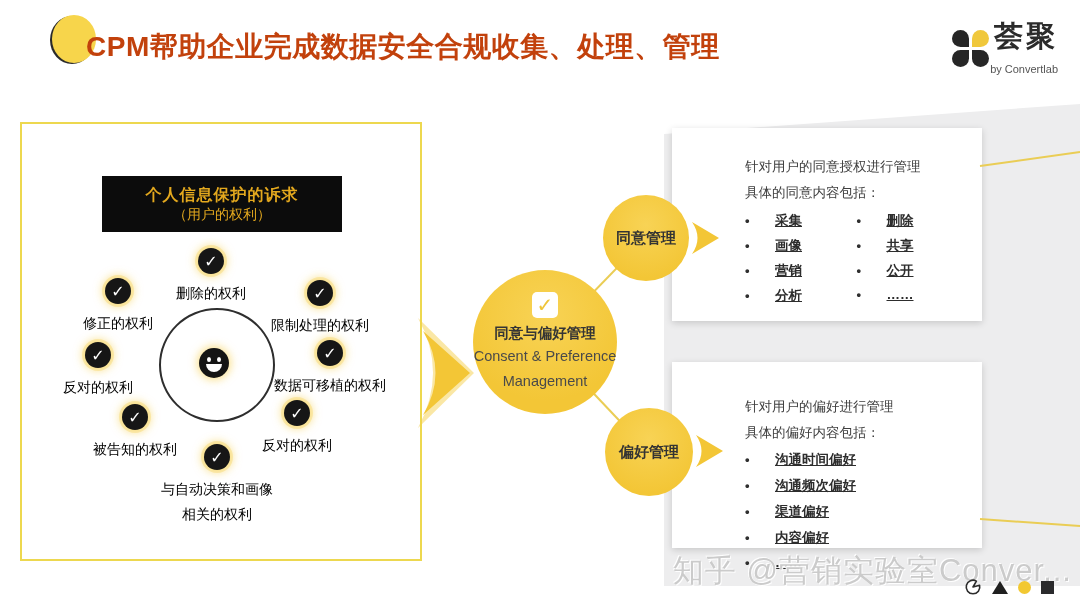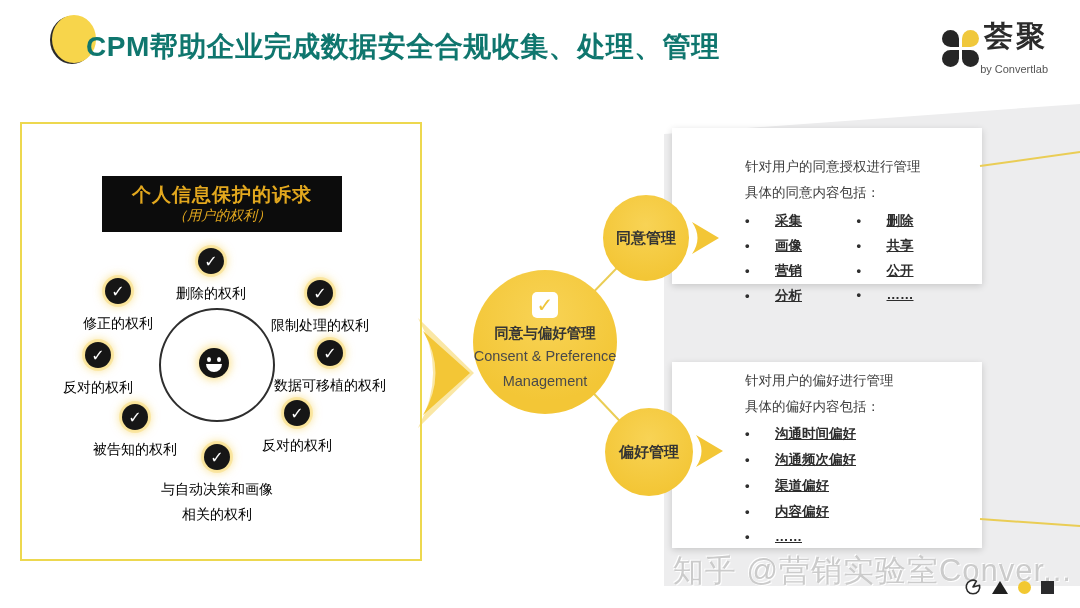--- a/index.html
+++ b/index.html
@@ -2,44 +2,44 @@
 <html><head>
 <meta charset="utf-8">
 <style>
   html,body{margin:0;padding:0;background:#fff;}
   body{font-family:"Liberation Sans","DejaVu Sans",sans-serif;}
   #slide{position:relative;width:1080px;height:608px;background:#ffffff;overflow:hidden;}
 
   
   #title-dot{position:absolute;left:52px;top:15px;width:44px;height:48px;border-radius:50%;
     background:#F7D54B;box-shadow:-2px 1px 0 0 #2a2a2a;z-index:0;}
-  #page-title{position:absolute;left:86px;top:28px;font-size:28px;font-weight:bold;color:#0f766e;
+  #page-title{position:absolute;left:86px;top:28px;font-size:28px;font-weight:bold;color:#c2410c;
     letter-spacing:0.5px;z-index:1;white-space:nowrap;}
-  #brand{position:absolute;right:32px;top:22px;display:flex;align-items:center;z-index:1;}
+  #brand{position:absolute;right:22px;top:22px;display:flex;align-items:center;z-index:1;}
   #pinwheel{width:38px;height:38px;display:grid;grid-template-columns:17px 17px;grid-template-rows:17px 17px;gap:3px;}
   .petal{width:17px;height:17px;background:#262626;}
   .petal.tl{border-radius:50% 50% 0 50%;}
   .petal.tr{border-radius:50% 50% 50% 0;background:#F0C83C;}
   .petal.bl{border-radius:50% 0 50% 50%;}
   .petal.br{border-radius:0 50% 50% 50%;}
   #brand-text{display:flex;flex-direction:column;align-items:flex-end;}
   #brand-name{font-size:29px;font-weight:bold;color:#2b2b2b;letter-spacing:3px;line-height:1;}
   #brand-byline{font-size:11px;color:#555;margin-top:12px;}
 
   
   #background-panel{position:absolute;left:664px;top:104px;width:416px;height:482px;background:#ededee;
     clip-path:polygon(0 30px,100% 0,100% 100%,0 100%);z-index:0;}
 
   
   #rights-panel{position:absolute;left:20px;top:122px;width:398px;height:435px;background:#fff;
     border:2px solid #EDD84F;z-index:1;}
   #rights-header{position:absolute;left:80px;top:52px;width:240px;height:56px;background:#0c0c0c;
     display:flex;flex-direction:column;align-items:center;justify-content:center;}
-  #rights-header .h1{font-size:19px;font-weight:bold;color:#E3A81E;letter-spacing:1px;line-height:1.2;}
-  #rights-header .h2{font-size:14px;color:#E3A81E;line-height:1.3;font-style:italic;}
+  #rights-header .h1{font-size:16px;font-weight:bold;color:#E3A81E;letter-spacing:1px;line-height:1.2;}
+  #rights-header .h2{font-size:14px;color:#E3A81E;line-height:1.3;}
 
   .right-item{position:absolute;display:flex;flex-direction:column;align-items:center;gap:7px;}
   .check-badge{width:26px;height:26px;border-radius:50%;background:#161616;color:#fff;
     display:flex;align-items:center;justify-content:center;font-size:16px;font-weight:bold;
     box-shadow:0 0 0 3px rgba(246,205,70,0.30),0 0 9px 3px rgba(246,205,70,0.55);}
   .right-label{font-size:14px;color:#000000;text-align:center;line-height:1.75;}
 
   #user-circle{position:absolute;left:159px;top:308px;width:112px;height:110px;border:2px solid #2e2e2e;
     border-radius:50%;background:#fff;z-index:0;}
   #smiley{position:absolute;left:199px;top:348px;width:30px;height:30px;border-radius:50%;background:#141414;
@@ -62,21 +62,21 @@
   .cpm-sub{font-size:14.5px;color:#4a4a4a;line-height:1.5;}
 
   .branch-node{position:absolute;border-radius:50%;z-index:3;display:flex;align-items:center;justify-content:center;
     background:radial-gradient(circle at 50% 35%,#F8D355 0%,#F3C636 75%);}
   #consent-node{left:603px;top:195px;width:86px;height:86px;}
   #preference-node{left:605px;top:408px;width:88px;height:88px;}
   .branch-label{font-size:15px;font-weight:bold;color:#333;}
 
   
   .info-card{position:absolute;left:672px;width:310px;background:#fff;box-shadow:0 2px 7px rgba(0,0,0,0.16);z-index:1;}
-  #consent-card{top:128px;height:156px;}
+  #consent-card{top:128px;height:193px;}
   #preference-card{top:362px;height:186px;}
   .card-inner{padding:30px 14px 0 73px;}
   .card-line{font-size:13.5px;color:#3e3e3e;line-height:1.3;}
   .card-line + .card-line{margin-top:8px;}
   .bullet-cols{display:flex;margin-top:11px;}
   .bullet-col{width:118px;}
   .brow{display:flex;align-items:baseline;margin-bottom:7px;}
   .brow .dot{width:30px;font-size:13px;color:#2f2f2f;font-weight:bold;}
   .brow .btxt{font-size:13.5px;font-weight:bold;color:#2d2d2d;text-decoration:underline;}
   #preference-card .brow{margin-bottom:8px;}
@@ -225,21 +225,21 @@
           <div class="brow">
             <span class="dot">•</span>
             <span class="btxt">……</span>
           </div>
         </div>
       </div>
     </div>
   </div>
 
   <div id="preference-card" class="info-card">
-    <div class="card-inner" style="padding-top:10px;">
+    <div class="card-inner" style="padding-top:36px;">
       <div class="card-line">针对用户的偏好进行管理</div>
       <div class="card-line">具体的偏好内容包括：</div>
       <div class="bullet-list">
         <div class="brow">
           <span class="dot">•</span>
           <span class="btxt">沟通时间偏好</span>
         </div>
         <div class="brow">
           <span class="dot">•</span>
           <span class="btxt">沟通频次偏好</span>

